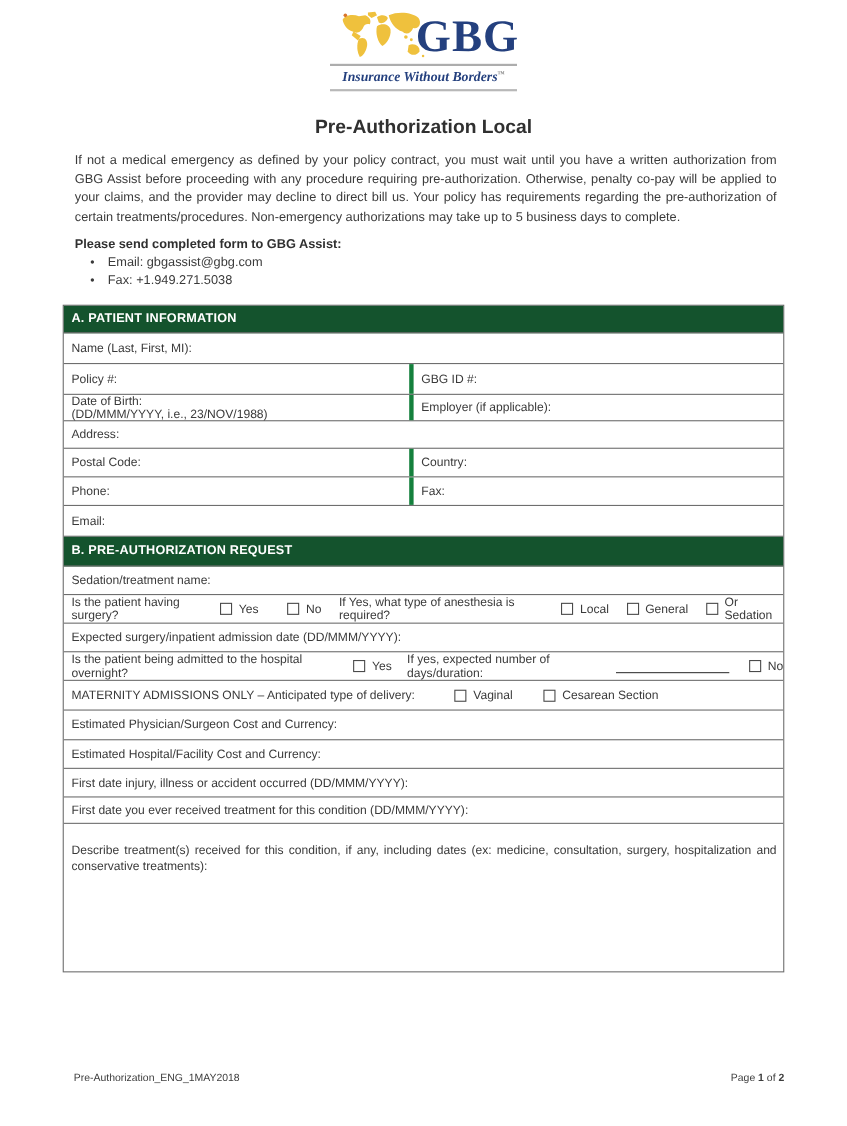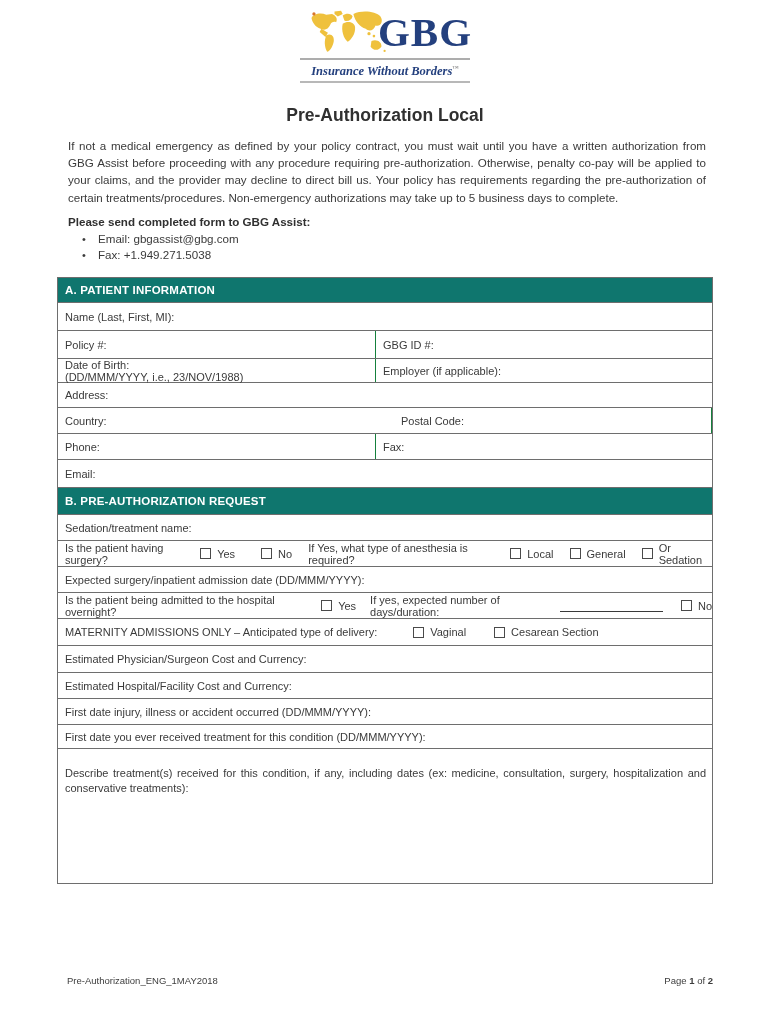--- a/index.html
+++ b/index.html
@@ -36,26 +36,26 @@
   .send-list li{position:relative;padding-left:30px;line-height:16px;}
   .send-list li::before{content:"•";position:absolute;left:14px;top:0;font-size:11px;}
   
   .ftable{
     position:absolute;left:57px;top:277px;width:656px;
     border:1px solid #6e6e6e;box-sizing:border-box;font-size:11px;
   }
   .frow{display:flex;border-bottom:1px solid #6e6e6e;box-sizing:border-box;align-items:stretch;}
   .frow:last-child{border-bottom:none;}
   .sec-hdr{
-    background:#0f766e;color:#fff;font-weight:bold;font-size:11.5px;letter-spacing:0.2px;
+    background:#14532d;color:#fff;font-weight:bold;font-size:11.5px;letter-spacing:0.2px;
     display:flex;align-items:center;padding-left:7px;box-sizing:border-box;
     border-bottom:1px solid #6e6e6e;
   }
   .cell{display:flex;align-items:center;padding-left:7px;box-sizing:border-box;flex:1;}
-  .cell.c1{flex:0 0 318px;border-right:1px solid #15803d;}
+  .cell.c1{flex:0 0 318px;border-right:4px solid #15803d;}
   .cell.top{align-items:flex-start;padding-top:5px;padding-right:6px;}
   .cell.wrap2{flex-direction:column;align-items:flex-start;justify-content:center;line-height:12px;}
   .h24{height:24px;} .h25{height:25px;} .h26{height:26px;} .h27{height:27px;}
   .h28{height:28px;} .h122{height:122px;margin-top:12px;}
   .cb{
     display:inline-block;width:9px;height:9px;border:1px solid #4a4a4a;
     vertical-align:-1px;flex:0 0 auto;box-sizing:content-box;background:#fff;
   }
   .fill-line{display:inline-block;width:110px;height:11px;border-bottom:1px solid #3a3a3a;}
   .jt{text-align:justify;line-height:15px;}
@@ -140,25 +140,25 @@
       </div>
     </div>
 
     <div class="frow h25">
       <div class="cell">
         <span>Address:</span>
       </div>
     </div>
 
     <div class="frow h26">
-      <div class="cell">
-        <span>Country:</span>
-      </div>
       <div class="cell c1">
         <span>Postal Code:</span>
+      </div>
+      <div class="cell">
+        <span>Country:</span>
       </div>
     </div>
 
     <div class="frow h26">
       <div class="cell c1">
         <span>Phone:</span>
       </div>
       <div class="cell">
         <span>Fax:</span>
       </div>

